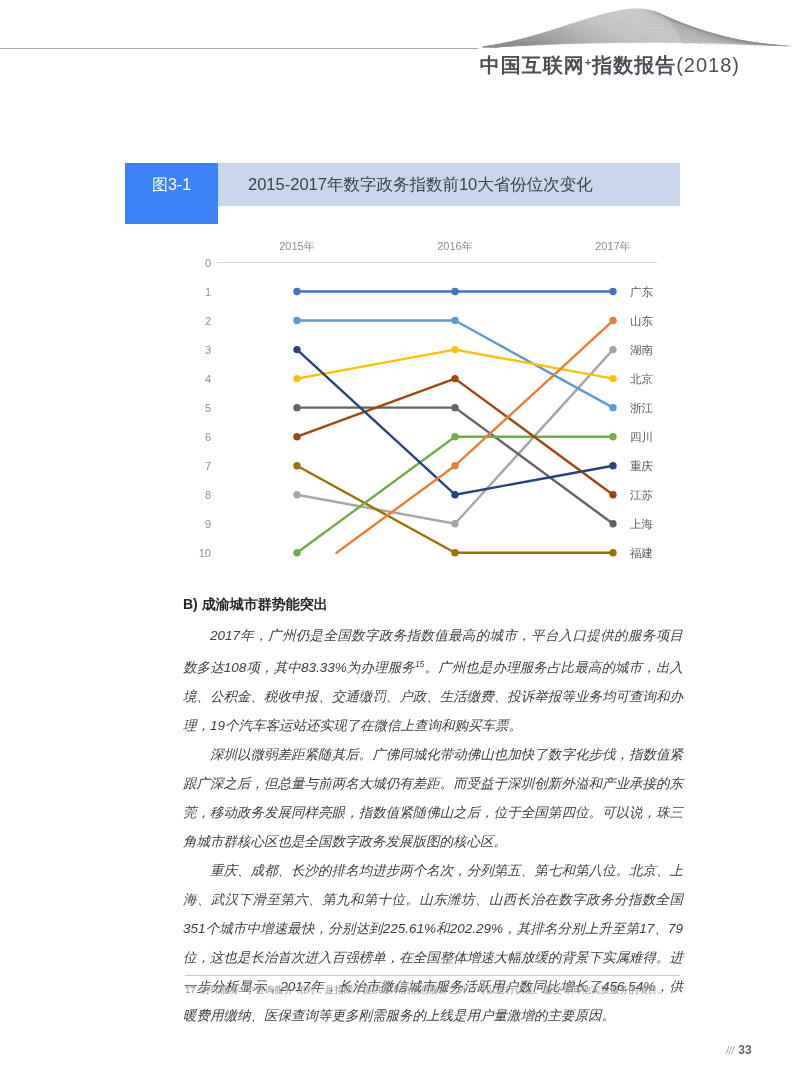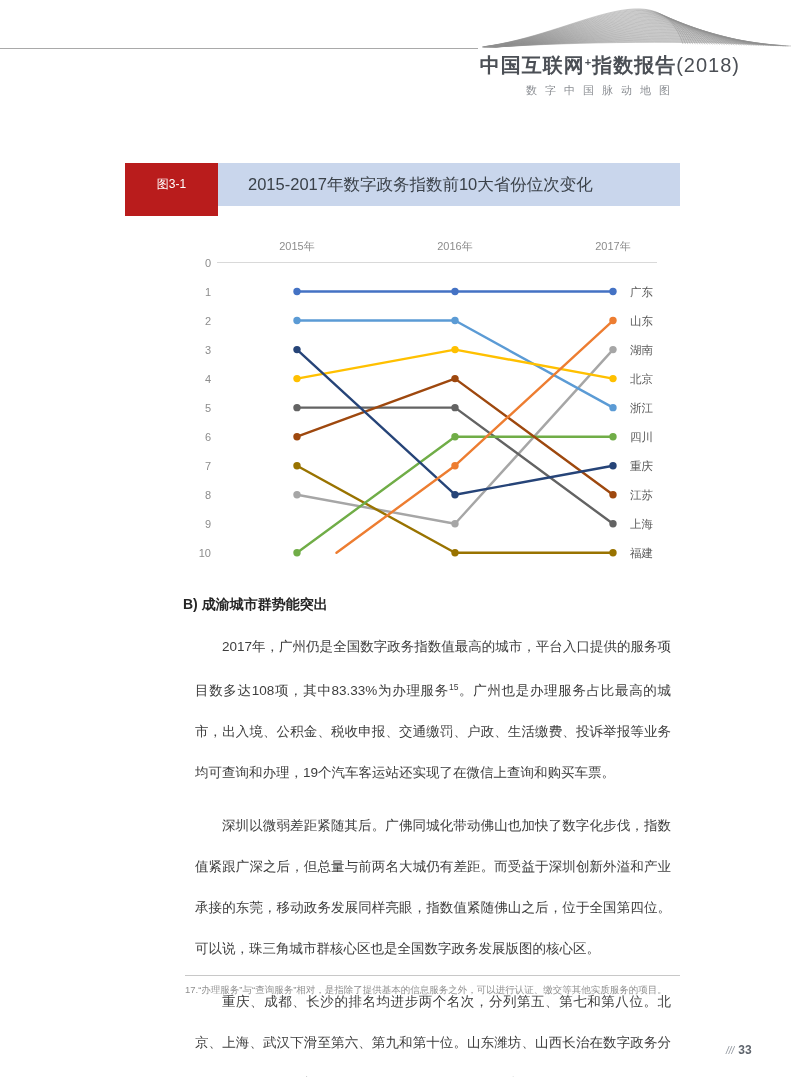--- a/index.html
+++ b/index.html
@@ -16,31 +16,31 @@
   }
   .hdr-title sup{font-size:11px;vertical-align:6px;}
   .hdr-title .yr{font-weight:normal;}
   .hdr-sub{
     position:absolute;left:420px;top:83px;width:258px;text-align:right;
     font-size:11px;color:#8a8d92;letter-spacing:8px;white-space:nowrap;
   }
   
   .figbar{position:absolute;left:125px;top:163px;width:555px;height:43px;background:#c9d6ec;display:flex;}
   .figtag{
-    width:93px;height:53px;background:#b91c1c;color:#ffffff;
-    font-size:12px;line-height:43px;text-align:center;flex:0 0 auto;
+    width:93px;height:61px;background:#3b82f6;color:#ffffff;
+    font-size:16px;line-height:43px;text-align:center;flex:0 0 auto;
   }
   .figtitle{font-size:16.5px;line-height:43px;color:#3a4149;padding-left:30px;white-space:nowrap;text-align:right;}
   
   .chart{position:absolute;left:0;top:228px;width:793px;height:352px;}
   .chart text{font-family:"Liberation Sans","DejaVu Sans",sans-serif;}
   
   .bodytext{position:absolute;left:183px;top:596px;width:500px;color:#3d3d3d;}
   .bodytext h3{margin:0 0 7px 0;font-size:14px;color:#262626;font-weight:bold;}
-  .bodytext p{margin:12px;font-size:13.5px;line-height:41px;text-align:justify;text-indent:2em;}
+  .bodytext p{margin:0;font-size:13.5px;line-height:29px;text-align:justify;text-indent:2em;font-style:italic;}
   .fnref{font-size:8.5px;vertical-align:5px;}
   
   .fnline{position:absolute;left:185px;top:975px;width:495px;height:1px;background:#c8c8c8;}
   .fntext{position:absolute;left:185px;top:983px;width:495px;font-size:9.5px;color:#8f8f8f;line-height:14px;}
   
   .pagefoot{position:absolute;left:720px;top:1040px;white-space:nowrap;margin-left:6px;}
   .pagefoot .slashes{font-size:10px;font-style:italic;color:#8d939b;margin-right:4px;}
   .pagefoot .pagenum{font-size:12px;font-weight:bold;color:#5e646c;}
 </style>
 </head>
@@ -91,21 +91,20 @@
       <path d="M16.1,47 C100,40.9 205.9,30.5 298.3,45.7" fill="none" stroke="#8f8f8f" stroke-width="0.65" stroke-opacity="0.7"></path>
       <path d="M16.4,47 C100,41.1 206.6,32.0 300.7,45.8" fill="none" stroke="#8f8f8f" stroke-width="0.65" stroke-opacity="0.7"></path>
       <path d="M16.7,47 C100,41.3 207.3,33.6 303.2,45.8" fill="none" stroke="#8f8f8f" stroke-width="0.65" stroke-opacity="0.7"></path>
       <path d="M17.0,47 C100,41.5 208.0,35.2 305.6,45.9" fill="none" stroke="#8f8f8f" stroke-width="0.65" stroke-opacity="0.7"></path>
       <path d="M17.4,47 C100,41.6 208.6,36.8 308.1,45.9" fill="none" stroke="#8f8f8f" stroke-width="0.65" stroke-opacity="0.7"></path>
       <path d="M17.7,47 C100,41.8 209.3,38.4 310.5,46.0" fill="none" stroke="#8f8f8f" stroke-width="0.65" stroke-opacity="0.7"></path>
       <path d="M18.0,47 C100,42.0 210.0,40.0 313.0,46.0" fill="none" stroke="#8f8f8f" stroke-width="0.65" stroke-opacity="0.7"></path>
     </svg>
 
   <div class="hdr-title"><span>中国互联网</span><sup>+</sup><span>指数报告</span><span class="yr">(2018)</span></div>
-  <div class="hdr-sub">数字中国脉动地图</div>
 
   <div class="figbar">
     <div class="figtag">图3-1</div>
     <div class="figtitle">2015-2017年数字政务指数前10大省份位次变化</div>
   </div>
 
   <svg id="chart" class="chart" viewBox="0 228 793 352">
       <line x1="217" y1="262.5" x2="657" y2="262.5" stroke="#D9D9D9" stroke-width="1"></line>
       <text x="297" y="250" text-anchor="middle" font-size="11" fill="#8C8C8C">2015年</text>
       <text x="455" y="250" text-anchor="middle" font-size="11" fill="#8C8C8C">2016年</text>

